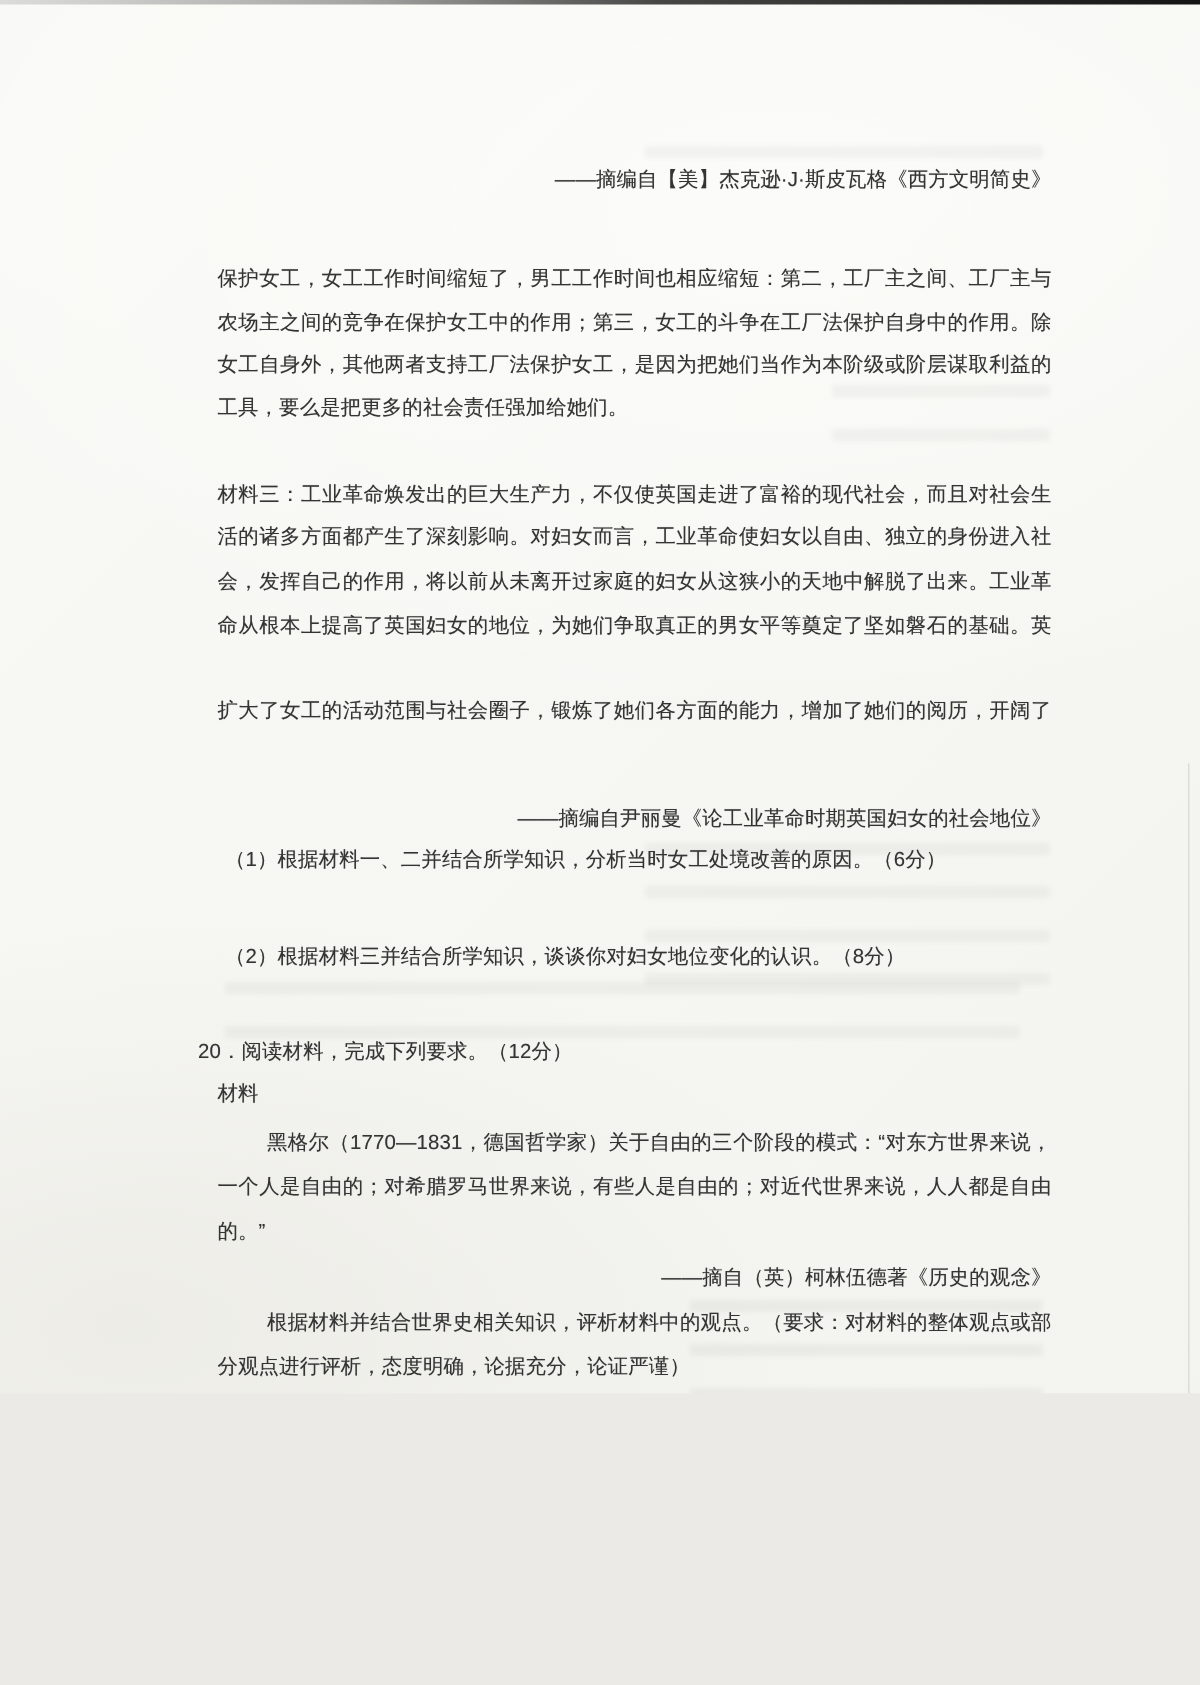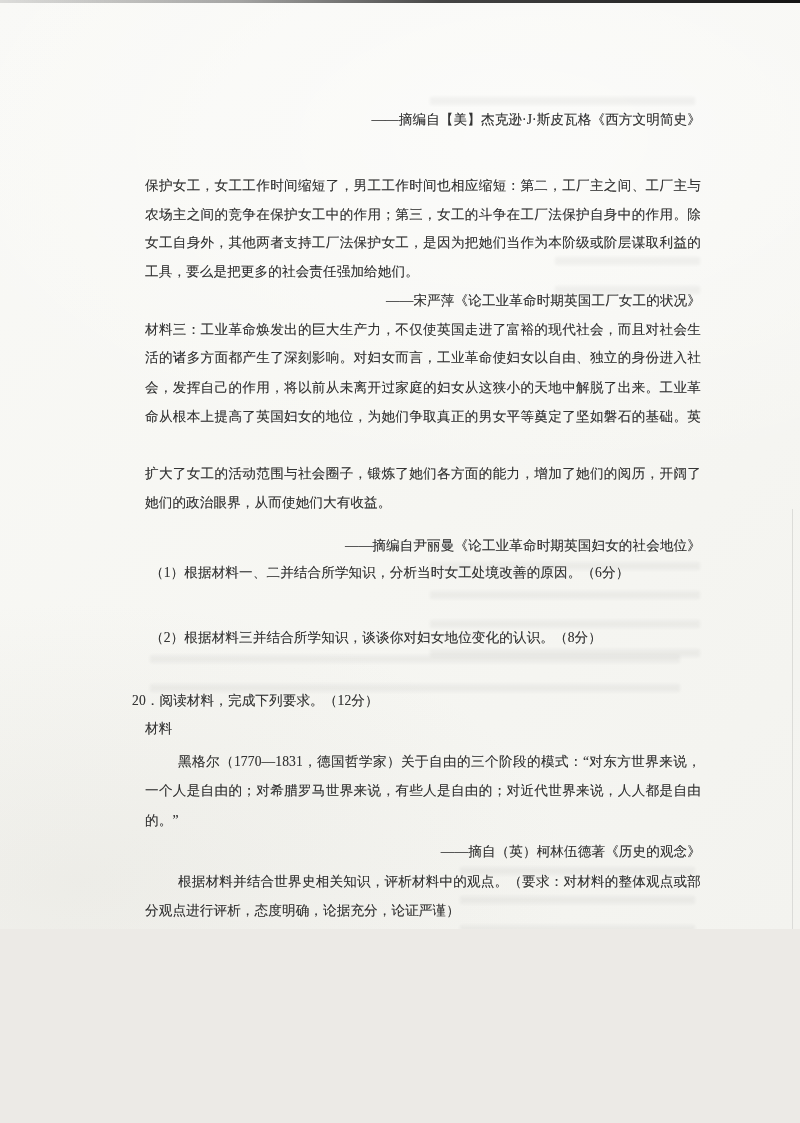--- a/index.html
+++ b/index.html
@@ -10,21 +10,21 @@
   .page {
     position: relative;
     width: 800px;
     height: 929px;
     margin: 0 auto;
     overflow: hidden;
     background:
       radial-gradient(ellipse 900px 500px at 65% 15%, rgba(255,255,255,0.55), rgba(255,255,255,0) 70%),
       radial-gradient(ellipse 700px 400px at 10% 95%, rgba(210,208,200,0.25), rgba(255,255,255,0) 70%),
       linear-gradient(135deg, #f9f9f6 0%, #f6f6f2 55%, #f3f3ef 100%);
-    font-family: Liberation Serif, serif;
+    font-family: Liberation Sans, sans-serif;
     color: #2f2f2f;
   }
   
   .top-edge {
     position: absolute;
     top: 0; left: 0; right: 0;
     height: 3px;
     background: linear-gradient(to right,
       rgba(90,90,90,0.18) 0%,
       rgba(60,60,60,0.45) 30%,
@@ -92,28 +92,26 @@
   <div class="bleed" style="top:860px;left:460px;width:235px;height:80px"></div>
   <div class="bleed" style="top:925px;left:150px;width:540px;height:85px"></div>
 
   <div class="line right" style="top:110px">——摘编自【美】杰克逊·J·斯皮瓦格《西方文明简史》</div>
 
   <div class="line just" style="top:176px">保护女工，女工工作时间缩短了，男工工作时间也相应缩短：第二，工厂主之间、工厂主与</div>
   <div class="line just" style="top:205px">农场主之间的竞争在保护女工中的作用；第三，女工的斗争在工厂法保护自身中的作用。除</div>
   <div class="line" style="top:262px">工具，要么是把更多的社会责任强加给她们。</div>
   <div class="line just" style="top:233px">女工自身外，其他两者支持工厂法保护女工，是因为把她们当作为本阶级或阶层谋取利益的</div>
 
-  <div class="line right" style="top:291px">——宋严萍《论工业革命时期英国工厂女工的状况》</div>
 
   <div class="line just" style="top:320px">材料三：工业革命焕发出的巨大生产力，不仅使英国走进了富裕的现代社会，而且对社会生</div>
   <div class="line just" style="top:348px">活的诸多方面都产生了深刻影响。对妇女而言，工业革命使妇女以自由、独立的身份进入社</div>
   <div class="line just" style="top:378px">会，发挥自己的作用，将以前从未离开过家庭的妇女从这狭小的天地中解脱了出来。工业革</div>
   <div class="line just" style="top:407px">命从根本上提高了英国妇女的地位，为她们争取真正的男女平等奠定了坚如磐石的基础。英</div>
   <div class="line just" style="top:464px">扩大了女工的活动范围与社会圈子，锻炼了她们各方面的能力，增加了她们的阅历，开阔了</div>
-  <div class="line" style="top:493px">她们的政治眼界，从而使她们大有收益。</div>
 
   <div class="line right" style="top:536px">——摘编自尹丽曼《论工业革命时期英国妇女的社会地位》</div>
 
   <div class="line qn" style="top:563px">（1）根据材料一、二并结合所学知识，分析当时女工处境改善的原因。（6分）</div>
   <div class="line qn" style="top:628px">（2）根据材料三并结合所学知识，谈谈你对妇女地位变化的认识。（8分）</div>
 
   <div class="line q20" style="top:691px">20．阅读材料，完成下列要求。（12分）</div>
   <div class="line" style="top:719px">材料</div>
 
   <div class="line just ind" style="top:752px">黑格尔（1770—1831，德国哲学家）关于自由的三个阶段的模式：“对东方世界来说，</div>

